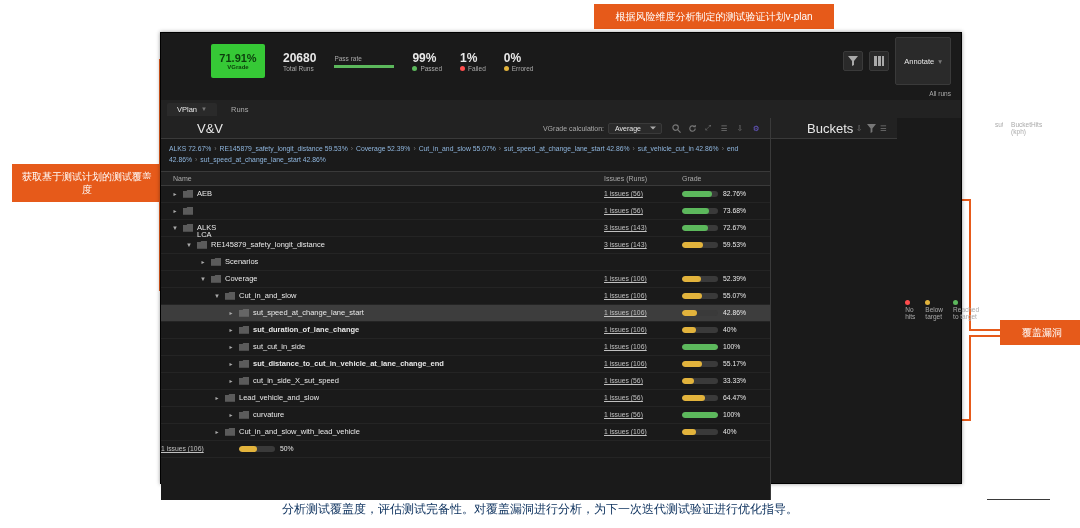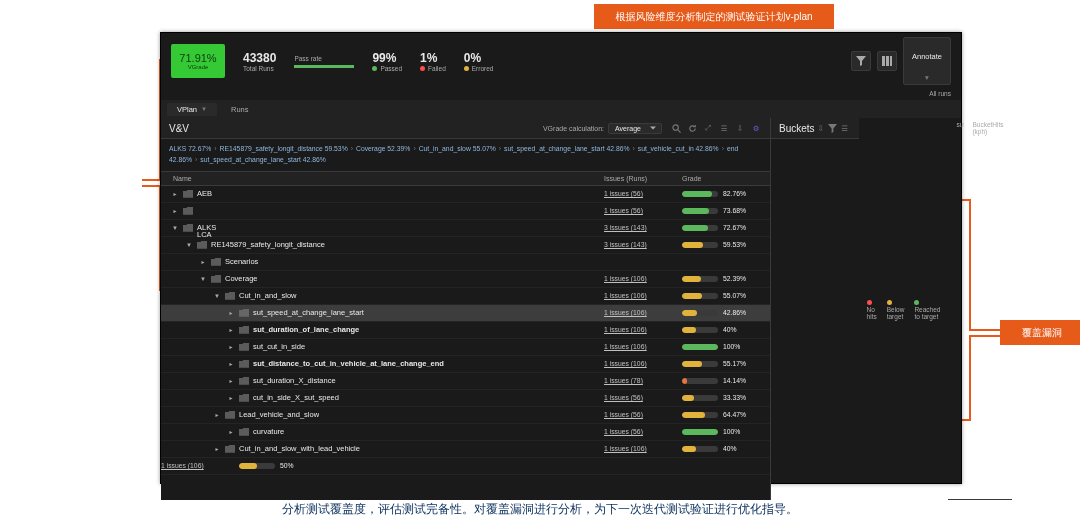--- a/index.html
+++ b/index.html
@@ -21,41 +21,41 @@
     --link:#c0c0c0;
   }
   html,body{margin:0;padding:0;background:#fff;font-family:Arial,Helvetica,sans-serif;font-size:7.5px;color:var(--text-0);width:1080px;height:528px;overflow:hidden;}
   .page{position:relative;width:1080px;height:528px;}
   .app{position:absolute;left:160px;top:32px;width:800px;height:450px;background:var(--bg-0);border:1px solid #000;box-shadow:0 0 4px rgba(0,0,0,.4);}
   
   .callout{position:absolute;border:2px solid var(--callout);box-sizing:border-box;pointer-events:none;}
   .callout-label{position:absolute;background:var(--callout);color:#fff;padding:6px 10px;font-size:10px;line-height:1.3;text-align:center;}
   
   .kpi-row{display:flex;align-items:center;height:44px;padding:6px 10px;gap:18px;background:var(--bg-0);}
-  .kpi-vgrade{width:54px;height:34px;background:var(--green-bright);color:#0c3d0c;display:flex;flex-direction:column;align-items:center;justify-content:center;font-weight:normal;border-radius:2px;}
+  .kpi-vgrade{width:54px;height:34px;background:var(--green-bright);color:#0c3d0c;display:flex;flex-direction:column;align-items:center;justify-content:center;font-weight:bold;border-radius:2px;margin-left:40px;}
   .kpi-vgrade .big{font-size:11px;}
   .kpi-vgrade .sub{font-size:6px;}
   .kpi{display:flex;flex-direction:column;justify-content:center;color:var(--text-0);}
   .kpi .big{font-size:12px;font-weight:bold;}
   .kpi .sub{font-size:6.5px;color:var(--text-1);}
   .kpi .dot{display:inline-block;width:5px;height:5px;border-radius:50%;margin-right:3px;vertical-align:middle;}
   .kpi-tools{margin-left:auto;display:flex;gap:6px;align-items:center;}
   .icon-btn{width:18px;height:18px;background:var(--bg-2);border:1px solid var(--border);border-radius:2px;display:flex;align-items:center;justify-content:center;color:var(--text-1);cursor:pointer;}
-  .ann-btn{height:18px;padding:14px 8px;background:var(--bg-2);border:1px solid var(--border);border-radius:2px;display:flex;align-items:center;color:var(--text-0);gap:12px;flex-direction:column;}
+  .ann-btn{height:18px;padding:14px 8px;background:var(--bg-2);border:1px solid var(--border);border-radius:2px;display:flex;align-items:center;color:var(--text-0);gap:4px;}
   .all-runs{color:var(--text-1);font-size:6.5px;margin-left:4px;}
   
   .tab-row{display:flex;align-items:center;height:18px;background:var(--bg-1);padding:0 6px;gap:4px;}
   .tab{padding:2px 10px;background:var(--bg-2);color:var(--text-0);border-radius:2px 2px 0 0;display:flex;align-items:center;gap:4px;}
   .tab.plain{background:transparent;color:var(--text-1);}
   
   .main{display:flex;height:calc(100% - 44px - 6px - 18px);}
   .vv-panel{flex:1;display:flex;flex-direction:column;border-right:1px solid var(--border);min-width:0;}
   .buckets-panel{width:190px;display:flex;flex-direction:row;}
   .panel-header{display:flex;align-items:center;height:20px;padding:0 8px;background:var(--bg-1);border-bottom:1px solid var(--border);}
-  .panel-title{font-size:10px;color:var(--text-0);}
+  .panel-title{font-size:13px;color:var(--text-0);margin-left:28px;}
   .panel-header .spacer{flex:1;}
   .select{background:var(--bg-2);border:1px solid var(--border);color:var(--text-0);padding:1px 20px 1px 6px;border-radius:2px;position:relative;font-size:7px;}
   .select::after{content:"";position:absolute;right:5px;top:50%;width:0;height:0;border-left:3px solid transparent;border-right:3px solid transparent;border-top:3px solid var(--text-1);transform:translateY(-50%);}
   .hdr-icons{display:flex;gap:4px;margin-left:8px;}
   .mini-icon{width:12px;height:12px;display:flex;align-items:center;justify-content:center;color:var(--text-2);}
   .mini-icon.active{color:var(--purple);}
   
   .crumbs{padding:5px 8px;background:var(--bg-0);color:#7aa7d6;font-size:6.8px;line-height:1.6;border-bottom:1px solid var(--border);}
   .crumb{color:#8fb6de;}
   .crumb-sep{color:var(--text-2);margin:0 3px;}
@@ -85,20 +85,21 @@
   .bk-dot{width:5px;height:5px;border-radius:50%;}
   .footer-caption{position:absolute;left:0;bottom:10px;width:1080px;text-align:center;color:#0a2f5c;font-size:12px;}
   svg{display:block;}
 </style>
 </head>
 <body>
 
 <div class="page">
 
   <div class="callout-label" style="left:594px;top:4px;width:220px;">根据风险维度分析制定的测试验证计划v-plan</div>
+  <div class="callout-label" style="left:12px;top:164px;width:130px;">获取基于测试计划的测试覆盖度</div>
   <div class="callout-label" style="left:1000px;top:320px;width:64px;">覆盖漏洞</div>
 
   <div class="callout" style="left:164px;top:38px;width:60px;height:40px;"></div>
   <div class="callout" style="left:163px;top:106px;width:604px;height:372px;"></div>
   <div class="callout" style="left:774px;top:165px;width:180px;height:80px;"></div>
   <div class="callout" style="left:774px;top:388px;width:180px;height:62px;"></div>
 
   <svg style="position:absolute;left:0;top:0;width:1080px;height:528px;pointer-events:none;">
     <polyline points="700,40 700,60 460,60 460,106" fill="none" stroke="#e65a1a" stroke-width="2"></polyline>
     <polyline points="142,180 160,180 160,60 164,60" fill="none" stroke="#e65a1a" stroke-width="2"></polyline>
@@ -108,21 +109,21 @@
   </svg>
 
   <div class="app">
 
     <div class="kpi-row">
       <div class="kpi-vgrade">
         <span class="big">71.91%</span>
         <span class="sub">VGrade</span>
       </div>
       <div class="kpi">
-        <span class="big">43380</span>
+        <span class="big">20680</span>
         <span class="sub">Total Runs</span>
       </div>
       <div class="kpi">
         <span class="sub">Pass rate</span>
         <div style="width:60px;height:3px;background:#3a3a3a;margin-top:3px;position:relative;">
           <div style="position:absolute;left:0;top:0;height:100%;width:99%;background:var(--green);"></div>
         </div>
       </div>
       <div class="kpi">
         <span class="big">99%</span>
@@ -357,35 +358,20 @@
                   <div class="grade-fill" style="width: 55.17%; background: var(--yellow);"></div>
                 </div>
                 <span class="grade-pct">55.17%</span>
               </div>
             </div>
             <div class="vv-row">
               <div class="vv-name">
                 <span class="pad" style="width: 62px;"></span>
                 <span class="caret" style="font-size: 6px;">▸</span>
                 <span class="folder-icon"></span>
-                <span style="color: var(--text-0); white-space: nowrap; overflow: hidden; text-overflow: ellipsis;">sut_duration_X_distance</span>
-              </div>
-              <div class="vv-issues">1 issues (78)</div>
-              <div class="vv-grade">
-                <div class="grade-bar">
-                  <div class="grade-fill" style="width: 14.14%; background: var(--orange);"></div>
-                </div>
-                <span class="grade-pct">14.14%</span>
-              </div>
-            </div>
-            <div class="vv-row">
-              <div class="vv-name">
-                <span class="pad" style="width: 62px;"></span>
-                <span class="caret" style="font-size: 6px;">▸</span>
-                <span class="folder-icon"></span>
                 <span style="color: var(--text-0); white-space: nowrap; overflow: hidden; text-overflow: ellipsis;">cut_in_side_X_sut_speed</span>
               </div>
               <div class="vv-issues">1 issues (56)</div>
               <div class="vv-grade">
                 <div class="grade-bar">
                   <div class="grade-fill" style="width: 33.33%; background: var(--yellow);"></div>
                 </div>
                 <span class="grade-pct">33.33%</span>
               </div>
             </div>

